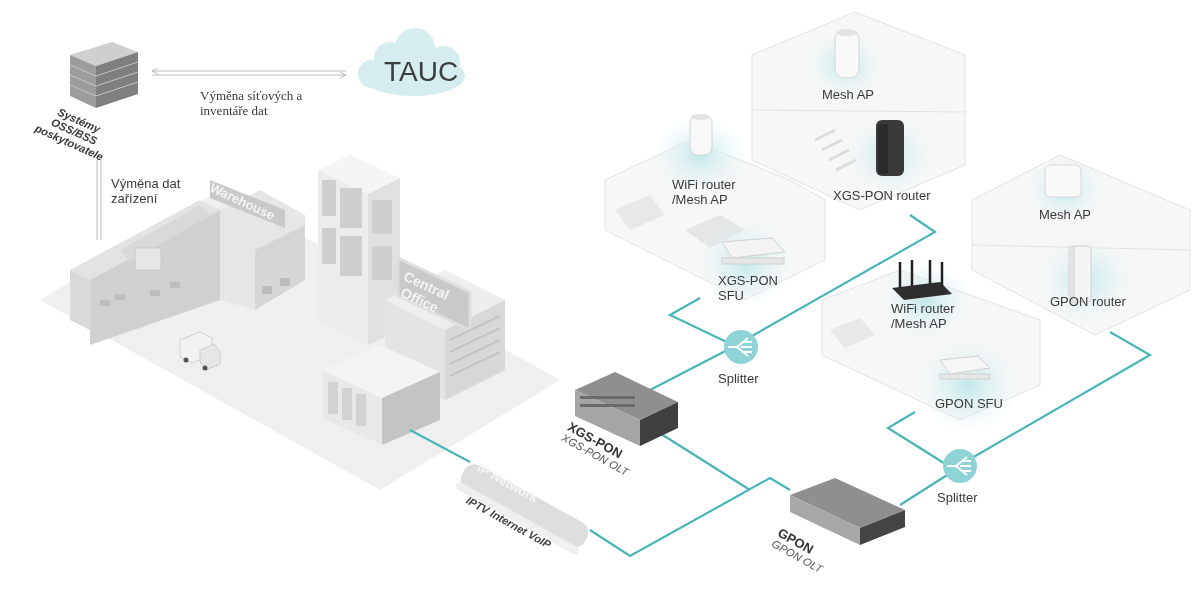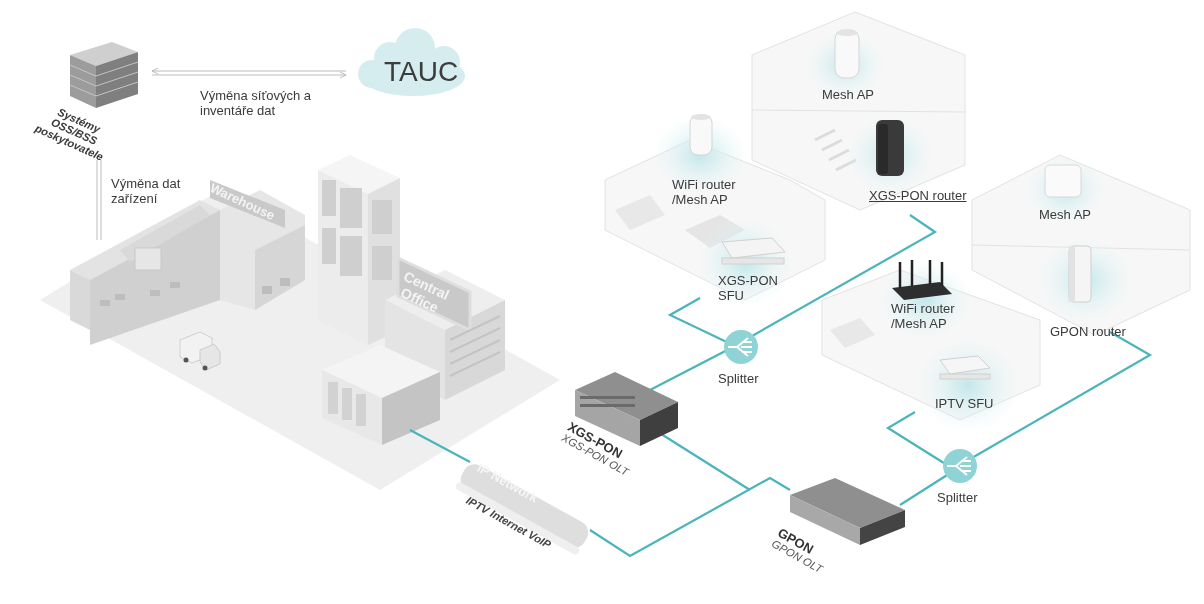--- a/index.html
+++ b/index.html
@@ -250,21 +250,21 @@
 </svg>
 
 <div class="tauc" style="left:384px;top:56px;">TAUC</div>
 
 <div class="rot" style="left:48px;top:100px;transform:rotate(24deg);font-size:11px;font-weight:bold;font-style:italic;color:#3a3a3a;line-height:12px;text-align:center;">
   <div>Systémy</div>
   <div>OSS/BSS</div>
   <div>poskytovatele</div>
 </div>
 
-<div class="lbl lbl-left" style="left:200px;top:88px;">
+<div class="lbl lbl-left" style="left:200px;top:88px;font-family:Liberation Serif, serif;">
   <div>Výměna síťových a</div>
   <div>inventáře dat</div>
 </div>
 
 <div class="lbl lbl-left" style="left:111px;top:176px;">
   <div>Výměna dat</div>
   <div>zařízení</div>
 </div>
 
 <div class="rot" style="left:214px;top:180px;transform:rotate(25deg);font-size:13px;font-weight:bold;color:#f4f4f4;">Warehouse</div>
@@ -293,22 +293,22 @@
 <div class="lbl" style="left:672px;top:177px;">
   <div>WiFi router</div>
   <div>/Mesh AP</div>
 </div>
 <div class="lbl" style="left:718px;top:273px;">
   <div>XGS-PON</div>
   <div>SFU</div>
 </div>
 
 <div class="lbl" style="left:822px;top:87px;">Mesh AP</div>
-<div class="lbl" style="left:869px;top:188px;text-decoration:underline;">XGS-PON router</div>
+<div class="lbl" style="left:833px;top:188px;">XGS-PON router</div>
 
 <div class="lbl" style="left:891px;top:301px;">
   <div>WiFi router</div>
   <div>/Mesh AP</div>
 </div>
-<div class="lbl" style="left:935px;top:396px;">IPTV SFU</div>
+<div class="lbl" style="left:935px;top:396px;">GPON SFU</div>
 
 <div class="lbl" style="left:1039px;top:207px;">Mesh AP</div>
-<div class="lbl" style="left:1050px;top:324px;">GPON router</div>
+<div class="lbl" style="left:1050px;top:294px;">GPON router</div>
 
 </body></html>

